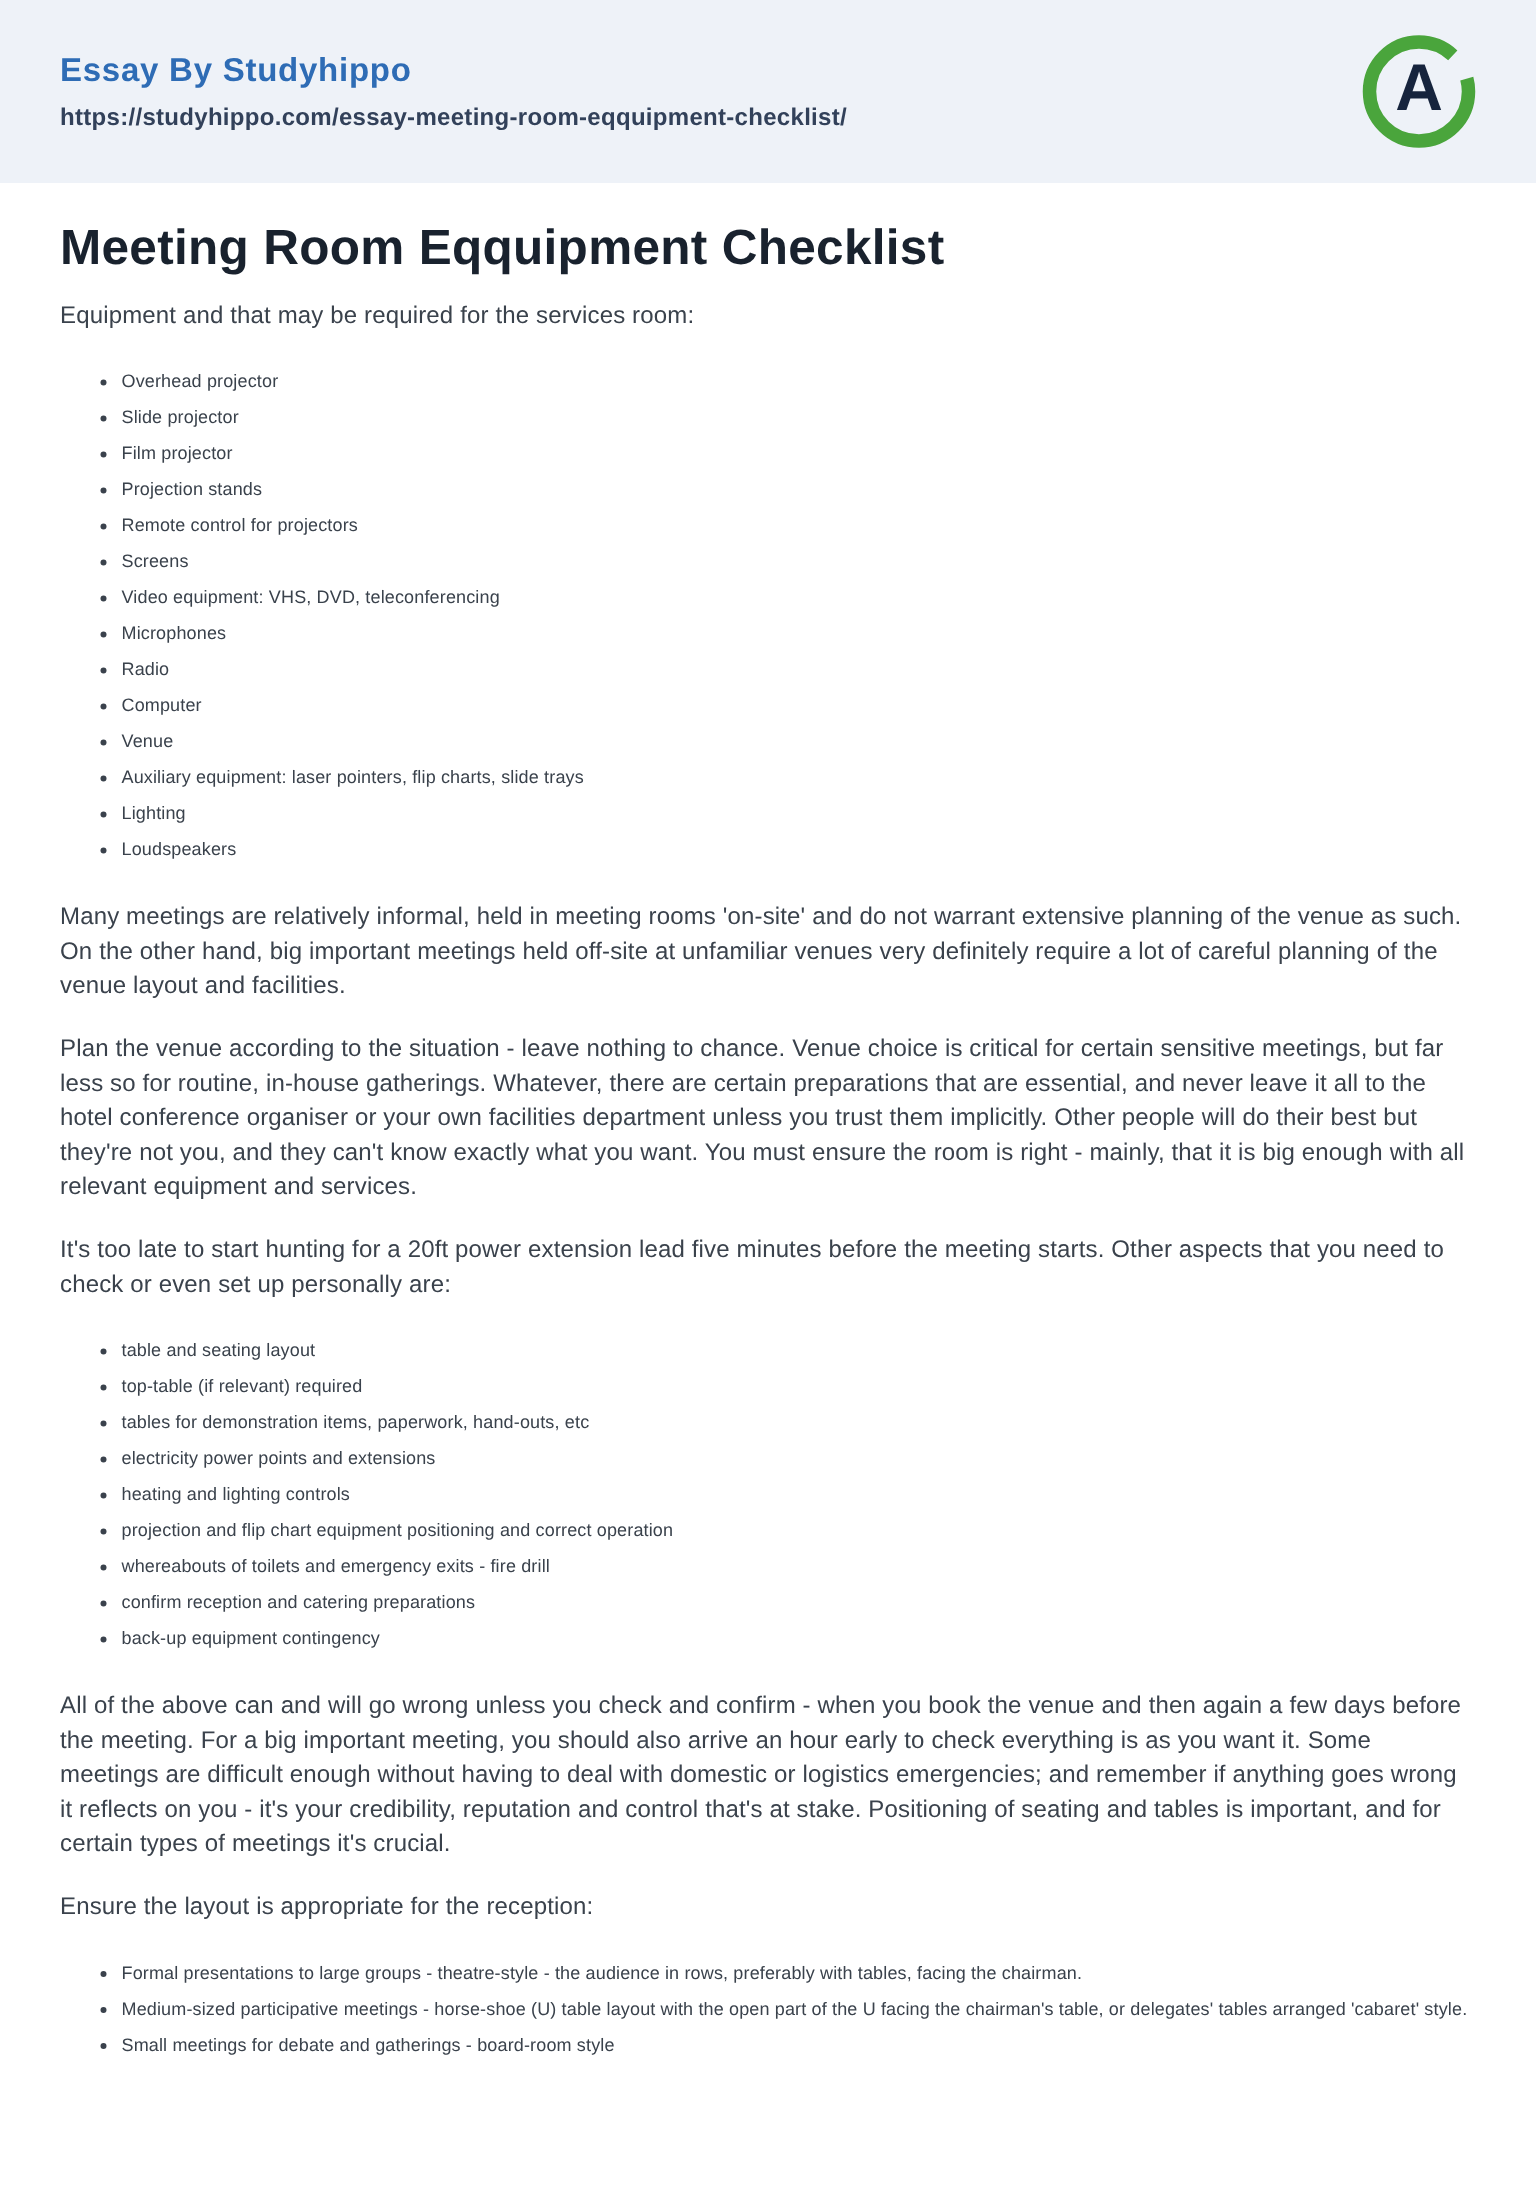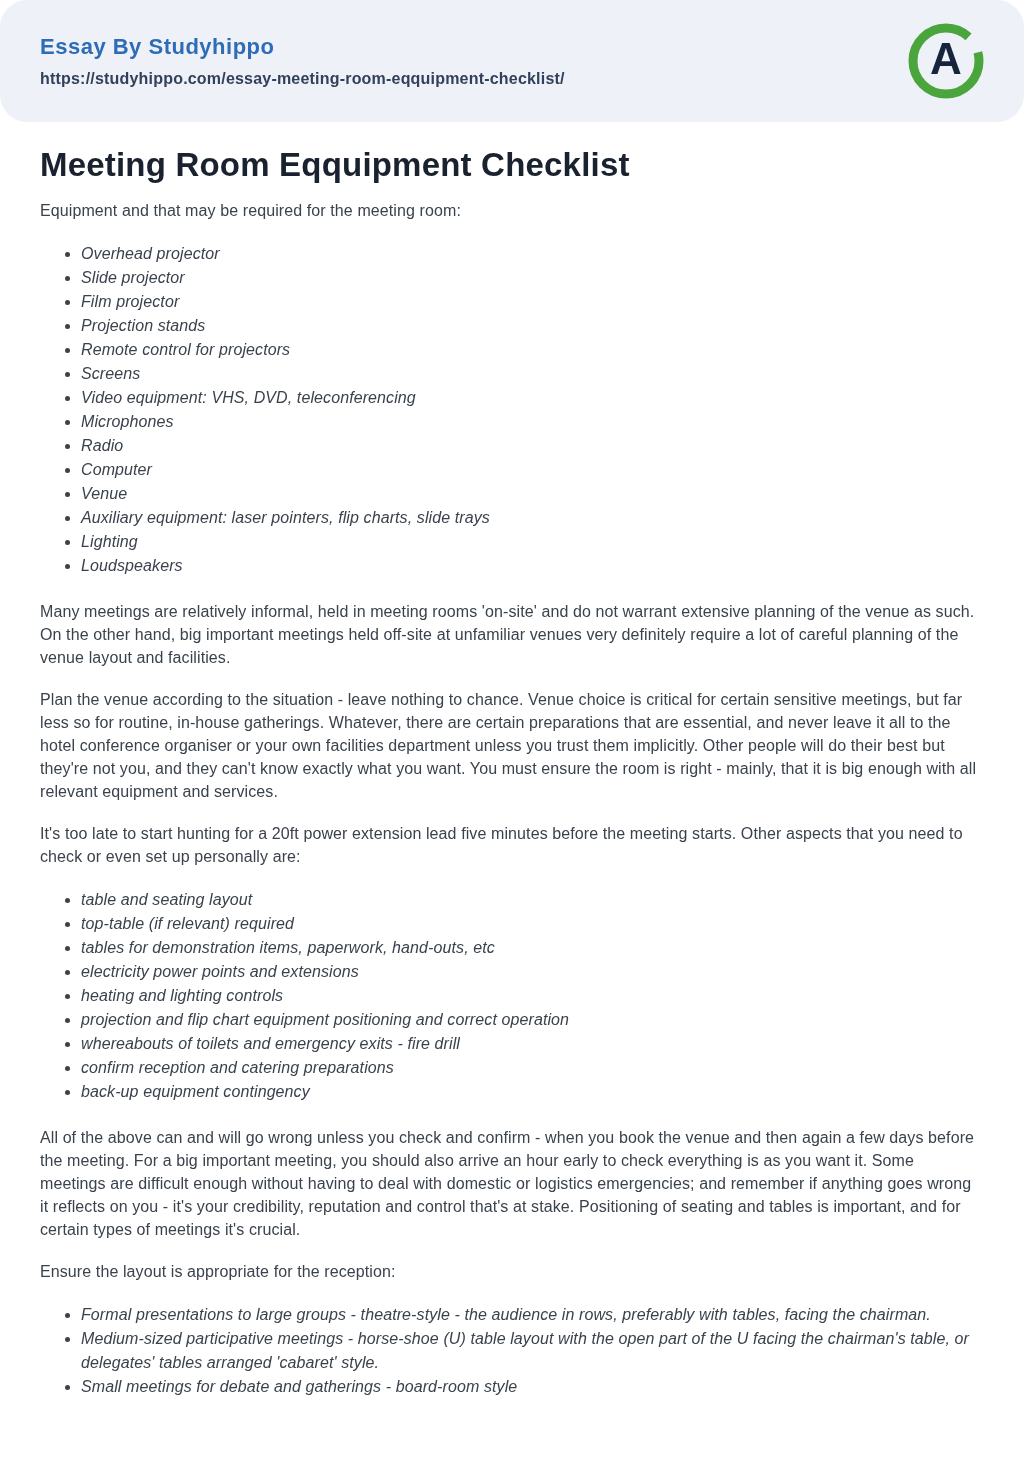--- a/index.html
+++ b/index.html
@@ -14,21 +14,20 @@
 
   
   .site-header {
     width: 100%;
     height: 122px;
     background: #eef2f8;
     display: flex;
     align-items: center;
     justify-content: space-between;
     padding: 0 40px;
-    border-radius: 27px;
   }
   .header-text { display: flex; flex-direction: column; gap: 10px; }
   .site-title {
     color: #2e6cb5;
     font-size: 22px;
     font-weight: bold;
     letter-spacing: 0.5px;
   }
   .essay-url {
     color: #32415a;
@@ -74,24 +73,23 @@
     line-height: 23px;
     letter-spacing: 0.1px;
     margin: 19px 0;
   }
   .article p.intro { margin-top: 0; }
   .article ul {
     margin: 20px 0 22px 0;
     padding-left: 41px;
   }
   .article li {
-    font-size: 16px;
+    font-size: 12px;
     line-height: 24px;
     letter-spacing: 0.1px;
-    font-style: italic;
   }
 </style>
 </head>
 <body>
 
 <header class="site-header">
   <div class="header-text">
     <div class="site-title">Essay By Studyhippo</div>
     <a class="essay-url">https://studyhippo.com/essay-meeting-room-eqquipment-checklist/</a>
   </div>
@@ -99,21 +97,21 @@
     <svg viewBox="0 0 76 76" width="76" height="76">
       <circle cx="38" cy="38" r="33" fill="none" stroke="#4aa53c" stroke-width="9" stroke-dasharray="189 18.3" stroke-dashoffset="9"></circle>
     </svg>
     <span class="logo-letter">A</span>
   </div>
 </header>
 
 <main class="article">
   <h1>Meeting Room Eqquipment Checklist</h1>
 
-  <p class="intro">Equipment and that may be required for the meeting room:</p>
+  <p class="intro">Equipment and that may be required for the services room:</p>
 
   <ul>
       <li>Overhead projector</li>
       <li>Slide projector</li>
       <li>Film projector</li>
       <li>Projection stands</li>
       <li>Remote control for projectors</li>
       <li>Screens</li>
       <li>Video equipment: VHS, DVD, teleconferencing</li>
       <li>Microphones</li>

